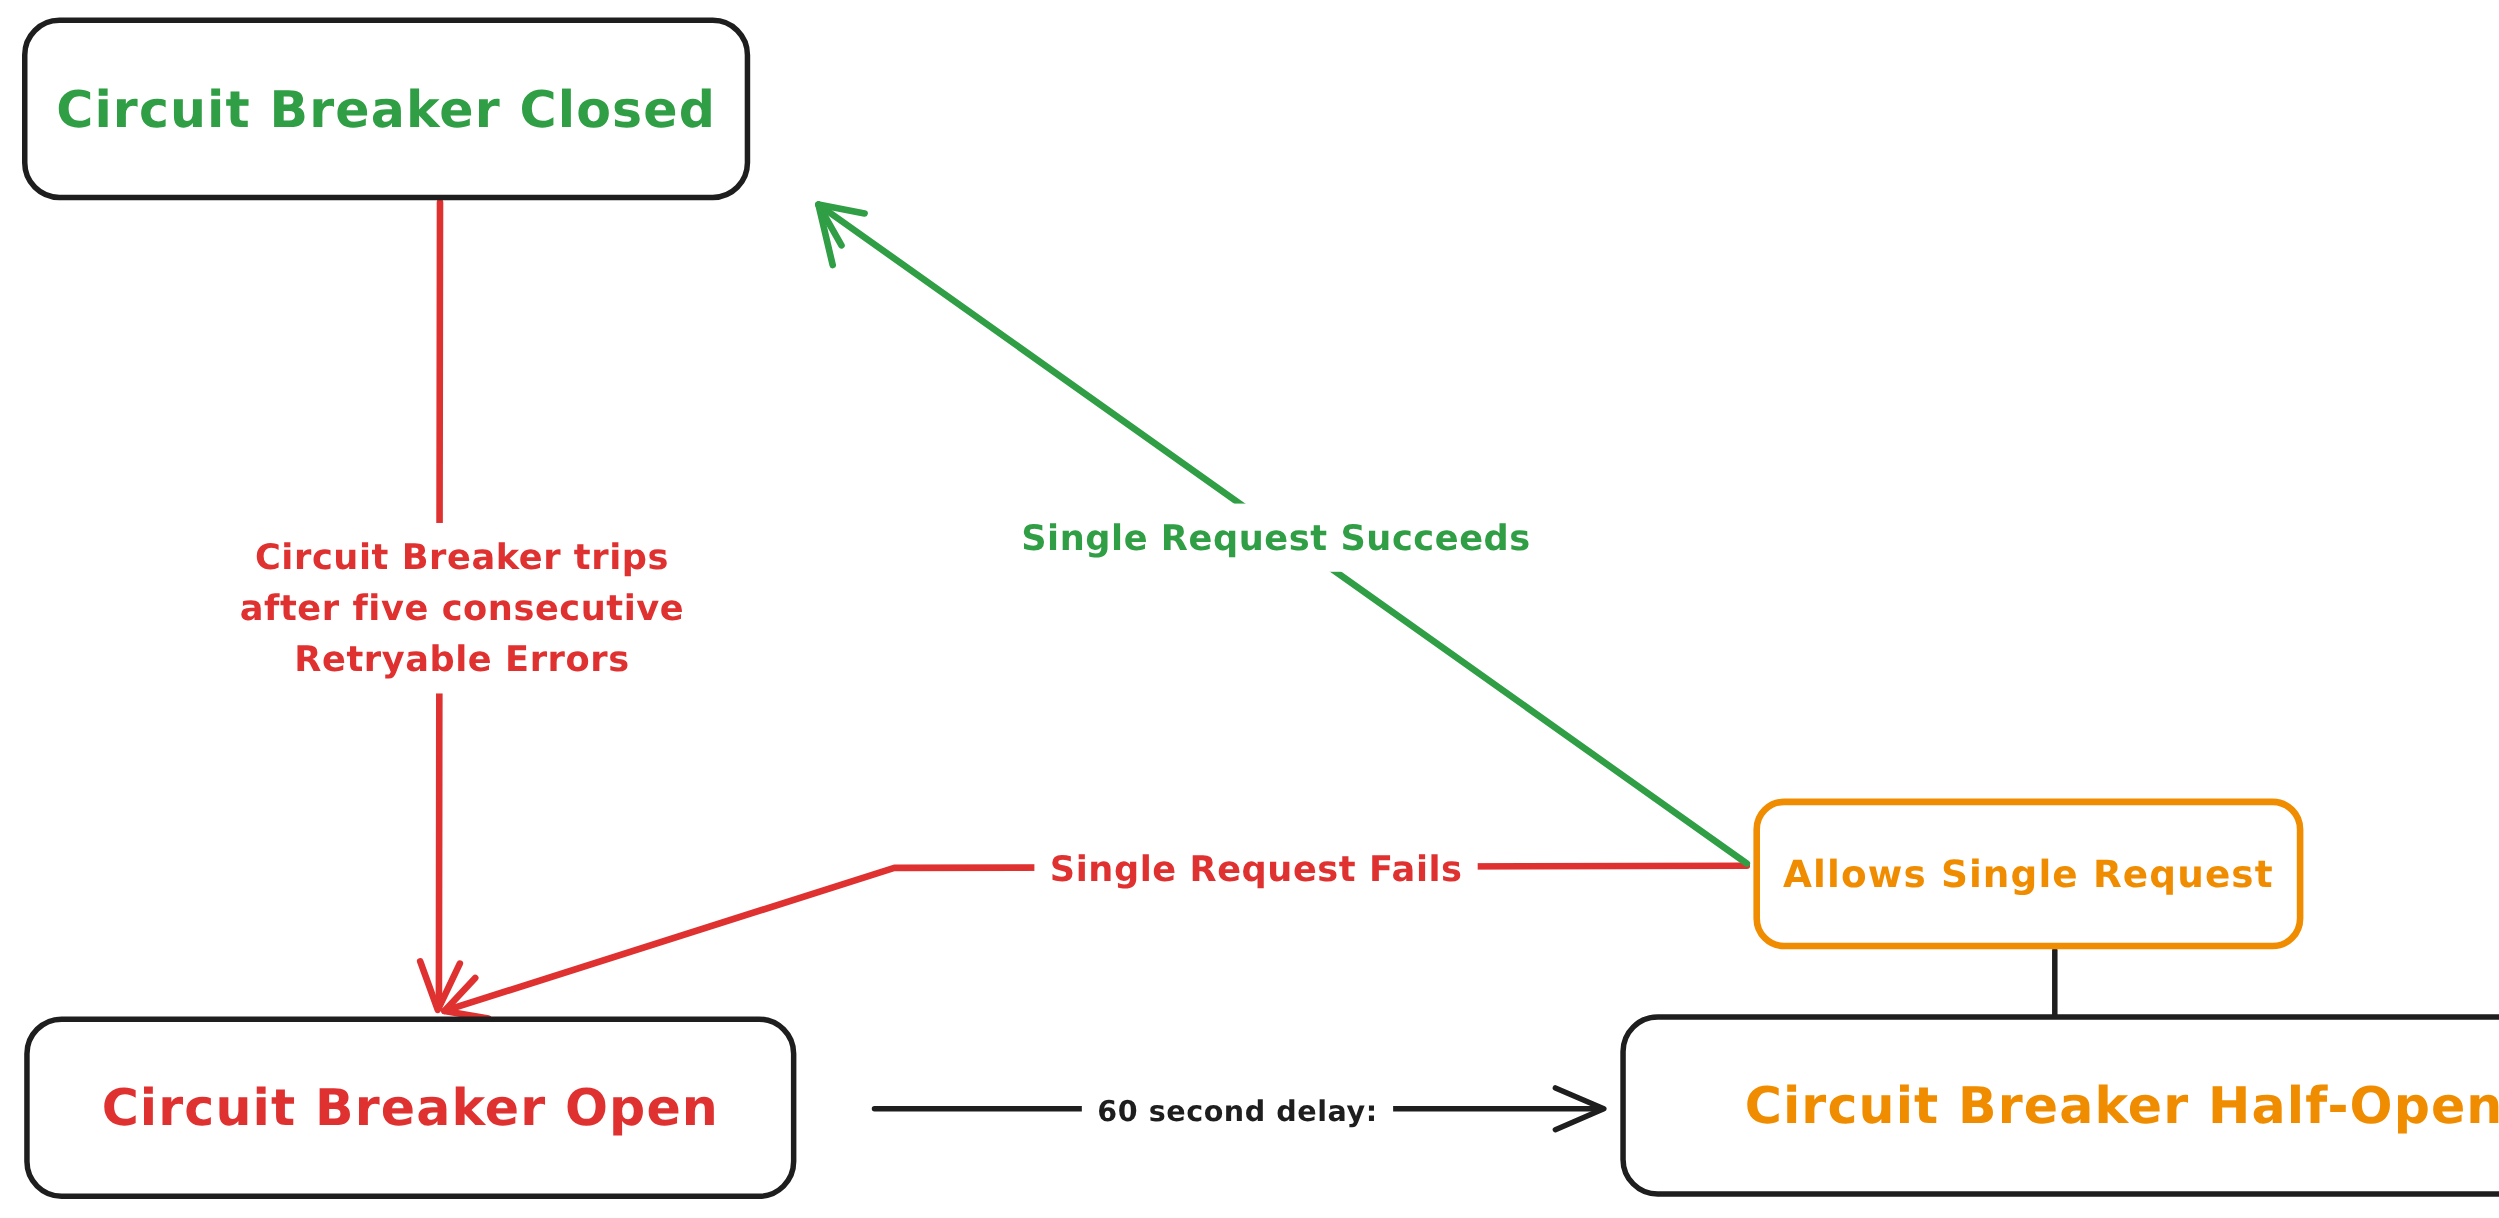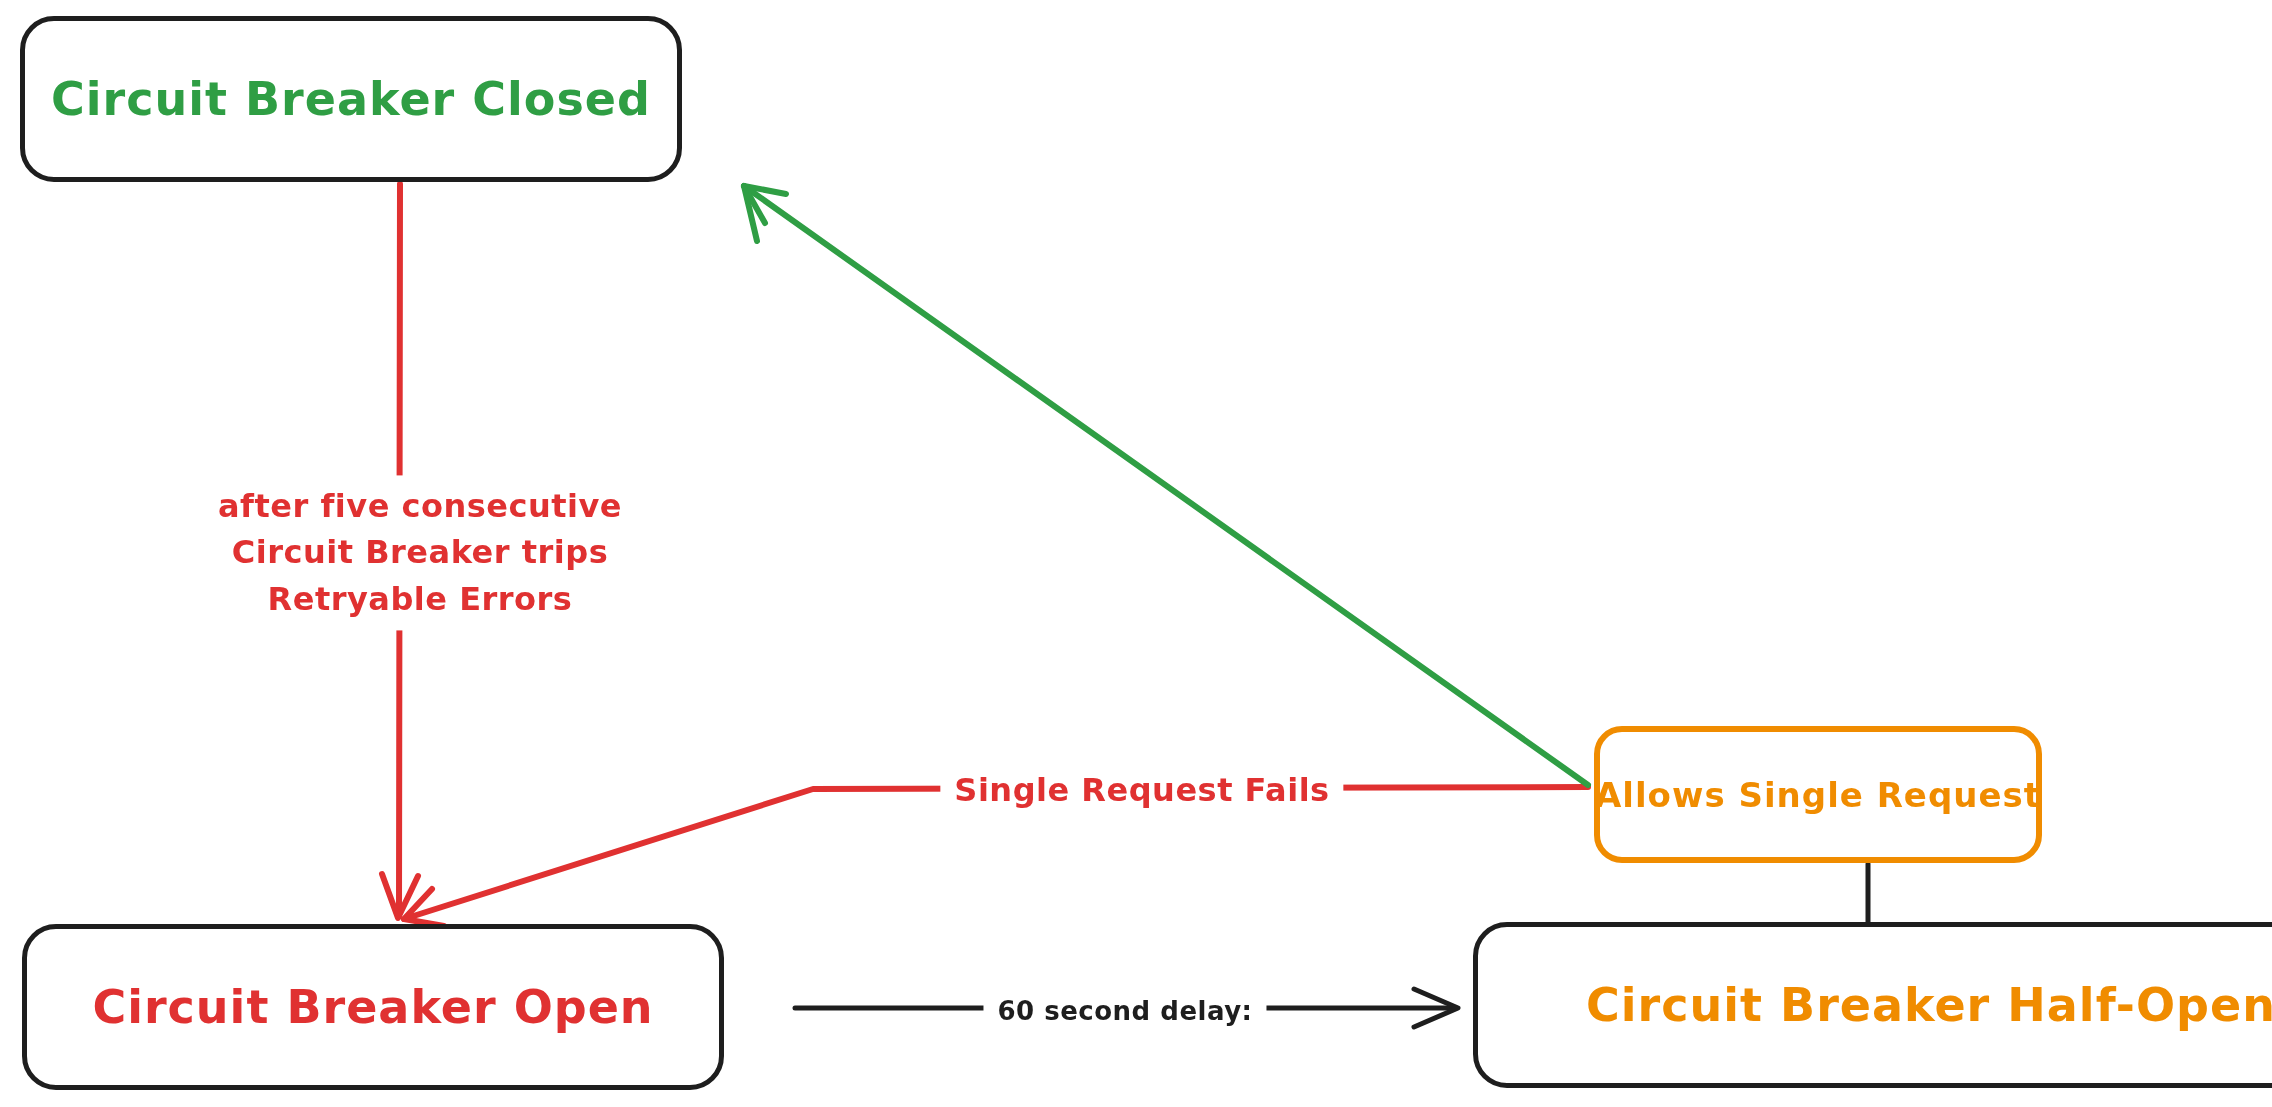--- a/index.html
+++ b/index.html
@@ -35,21 +35,21 @@
   .state-box .box-label {
     font-size: 46px;
     font-weight: 700;
     letter-spacing: 1px;
     white-space: nowrap;
   }
   .box-closed   { left: 20px;   top: 16px;  width: 662px; height: 166px; }
   .box-open     { left: 22px;   top: 924px; width: 702px; height: 166px; }
   .box-halfopen { left: 1473px; top: 922px; width: 916px; height: 166px; }
   .box-allows {
-    left: 1594px; top: 726px; width: 448px; height: 137px;
+    left: 1594px; top: 726px; width: 500px; height: 137px;
     border: 6px solid var(--c-orange, #f08c00);
     border-radius: 28px;
   }
   .box-allows .box-label { font-size: 34px; font-weight: 700; }
 
   .txt-green  { color: var(--c-green, #2f9e44); }
   .txt-red    { color: var(--c-red, #e03131); }
   .txt-orange { color: var(--c-orange, #f08c00); }
   .txt-ink    { color: var(--c-ink, #1e1e1e); }
 
@@ -112,25 +112,26 @@
 
   <div class="state-box box-halfopen">
     <span class="box-label txt-orange">Circuit Breaker Half-Open</span>
   </div>
 
   <div class="state-box box-allows">
     <span class="box-label txt-orange">Allows Single Request</span>
   </div>
 
   <div class="edge-label label-trips txt-red">
+    <div>Circuit Breaker trips</div>
     <div>after five consecutive</div>
-    <div>Circuit Breaker trips</div>
     <div>Retryable Errors</div>
   </div>
 
+  <div class="edge-label label-succeeds txt-green">Single Request Succeeds</div>
 
   <div class="edge-label label-fails txt-red">Single Request Fails</div>
 
   <div class="edge-label label-delay txt-ink">
     <div>60 second delay:</div>
   </div>
 
 </div>
 
 </body></html>

